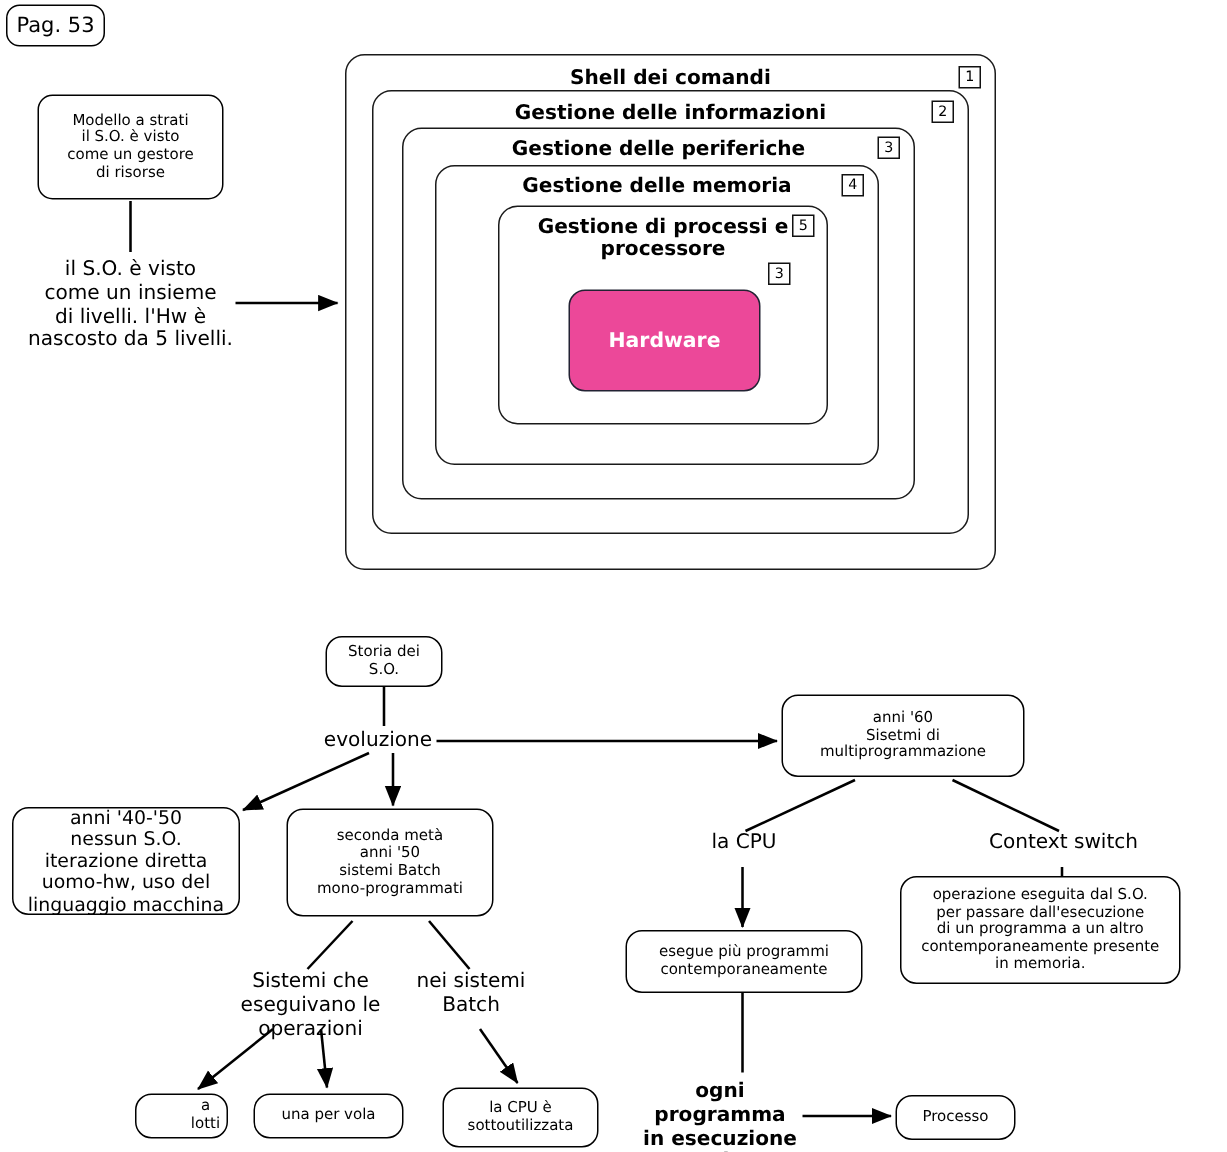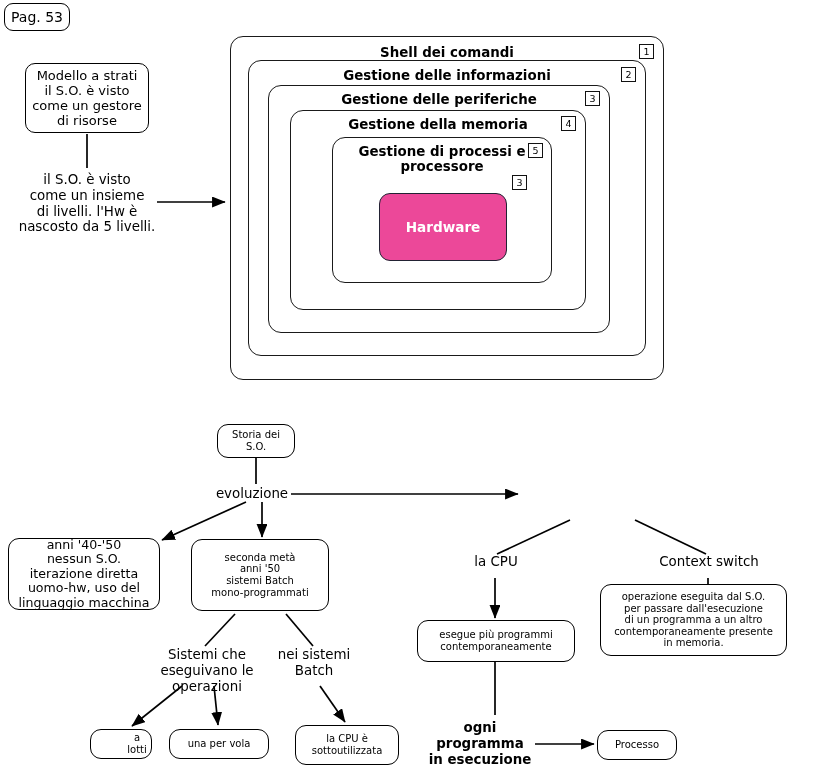--- a/index.html
+++ b/index.html
@@ -30,21 +30,21 @@
   }
   .node.small{font-size:12.6px;}
 
   
   #page-tag{
     left:4px;top:3px;width:66px;height:28px;
     border-radius:9px;font-size:14px;
   }
 
   
-  #model-box{left:25px;top:63px;width:124px;height:70px;border-radius:10px;font-size:13px;}
+  #model-box{left:25px;top:63px;width:124px;height:70px;border-radius:10px;font-size:10px;}
 
   
   .layer{
     position:absolute;
     box-sizing:border-box;
     border:1.5px solid #1a1a1a;
     border-radius:13px;
     background:#fff;
   }
   .layer-title{
@@ -162,21 +162,21 @@
     <div class="layer-title" style="top:7px;">Gestione delle informazioni</div>
     <div class="badge" style="right:9px;top:6px;">2</div>
   </div>
 
   <div class="layer" style="left:268px;top:85px;width:342px;height:248px;">
     <div class="layer-title" style="top:6px;">Gestione delle periferiche</div>
     <div class="badge" style="right:9px;top:5px;">3</div>
   </div>
 
   <div class="layer" style="left:290px;top:110px;width:296px;height:200px;">
-    <div class="layer-title" style="top:6px;">Gestione della memoria</div>
+    <div class="layer-title" style="top:6px;">Gestione delle memoria</div>
     <div class="badge" style="right:9px;top:5px;">4</div>
   </div>
 
   <div class="layer" style="left:332px;top:137px;width:220px;height:146px;">
     <div class="layer-title" style="top:6px;">Gestione di processi
 e processore</div>
     <div class="badge" style="right:8px;top:5px;">5</div>
   </div>
 
   <div class="badge" style="left:512px;top:175px;">3</div>
@@ -192,20 +192,23 @@
 nessun S.O.
 iterazione diretta
 uomo-hw, uso del
 linguaggio macchina</div>
 
   <div class="node" style="left:191px;top:539px;width:138px;height:72px;">seconda metà
 anni '50
 sistemi Batch
 mono-programmati</div>
 
+  <div class="node" style="left:521px;top:463px;width:162px;height:55px;">anni '60
+Sisetmi di
+multiprogrammazione</div>
 
   <div class="elabel" style="left:151px;top:647px;width:112px;">Sistemi che
 eseguivano le
 operazioni</div>
 
   <div class="elabel" style="left:270px;top:647px;width:88px;">nei sistemi
 Batch</div>
 
   <div class="node" style="left:90px;top:729px;width:62px;height:30px;padding-left:32px;">a lotti</div>
 

